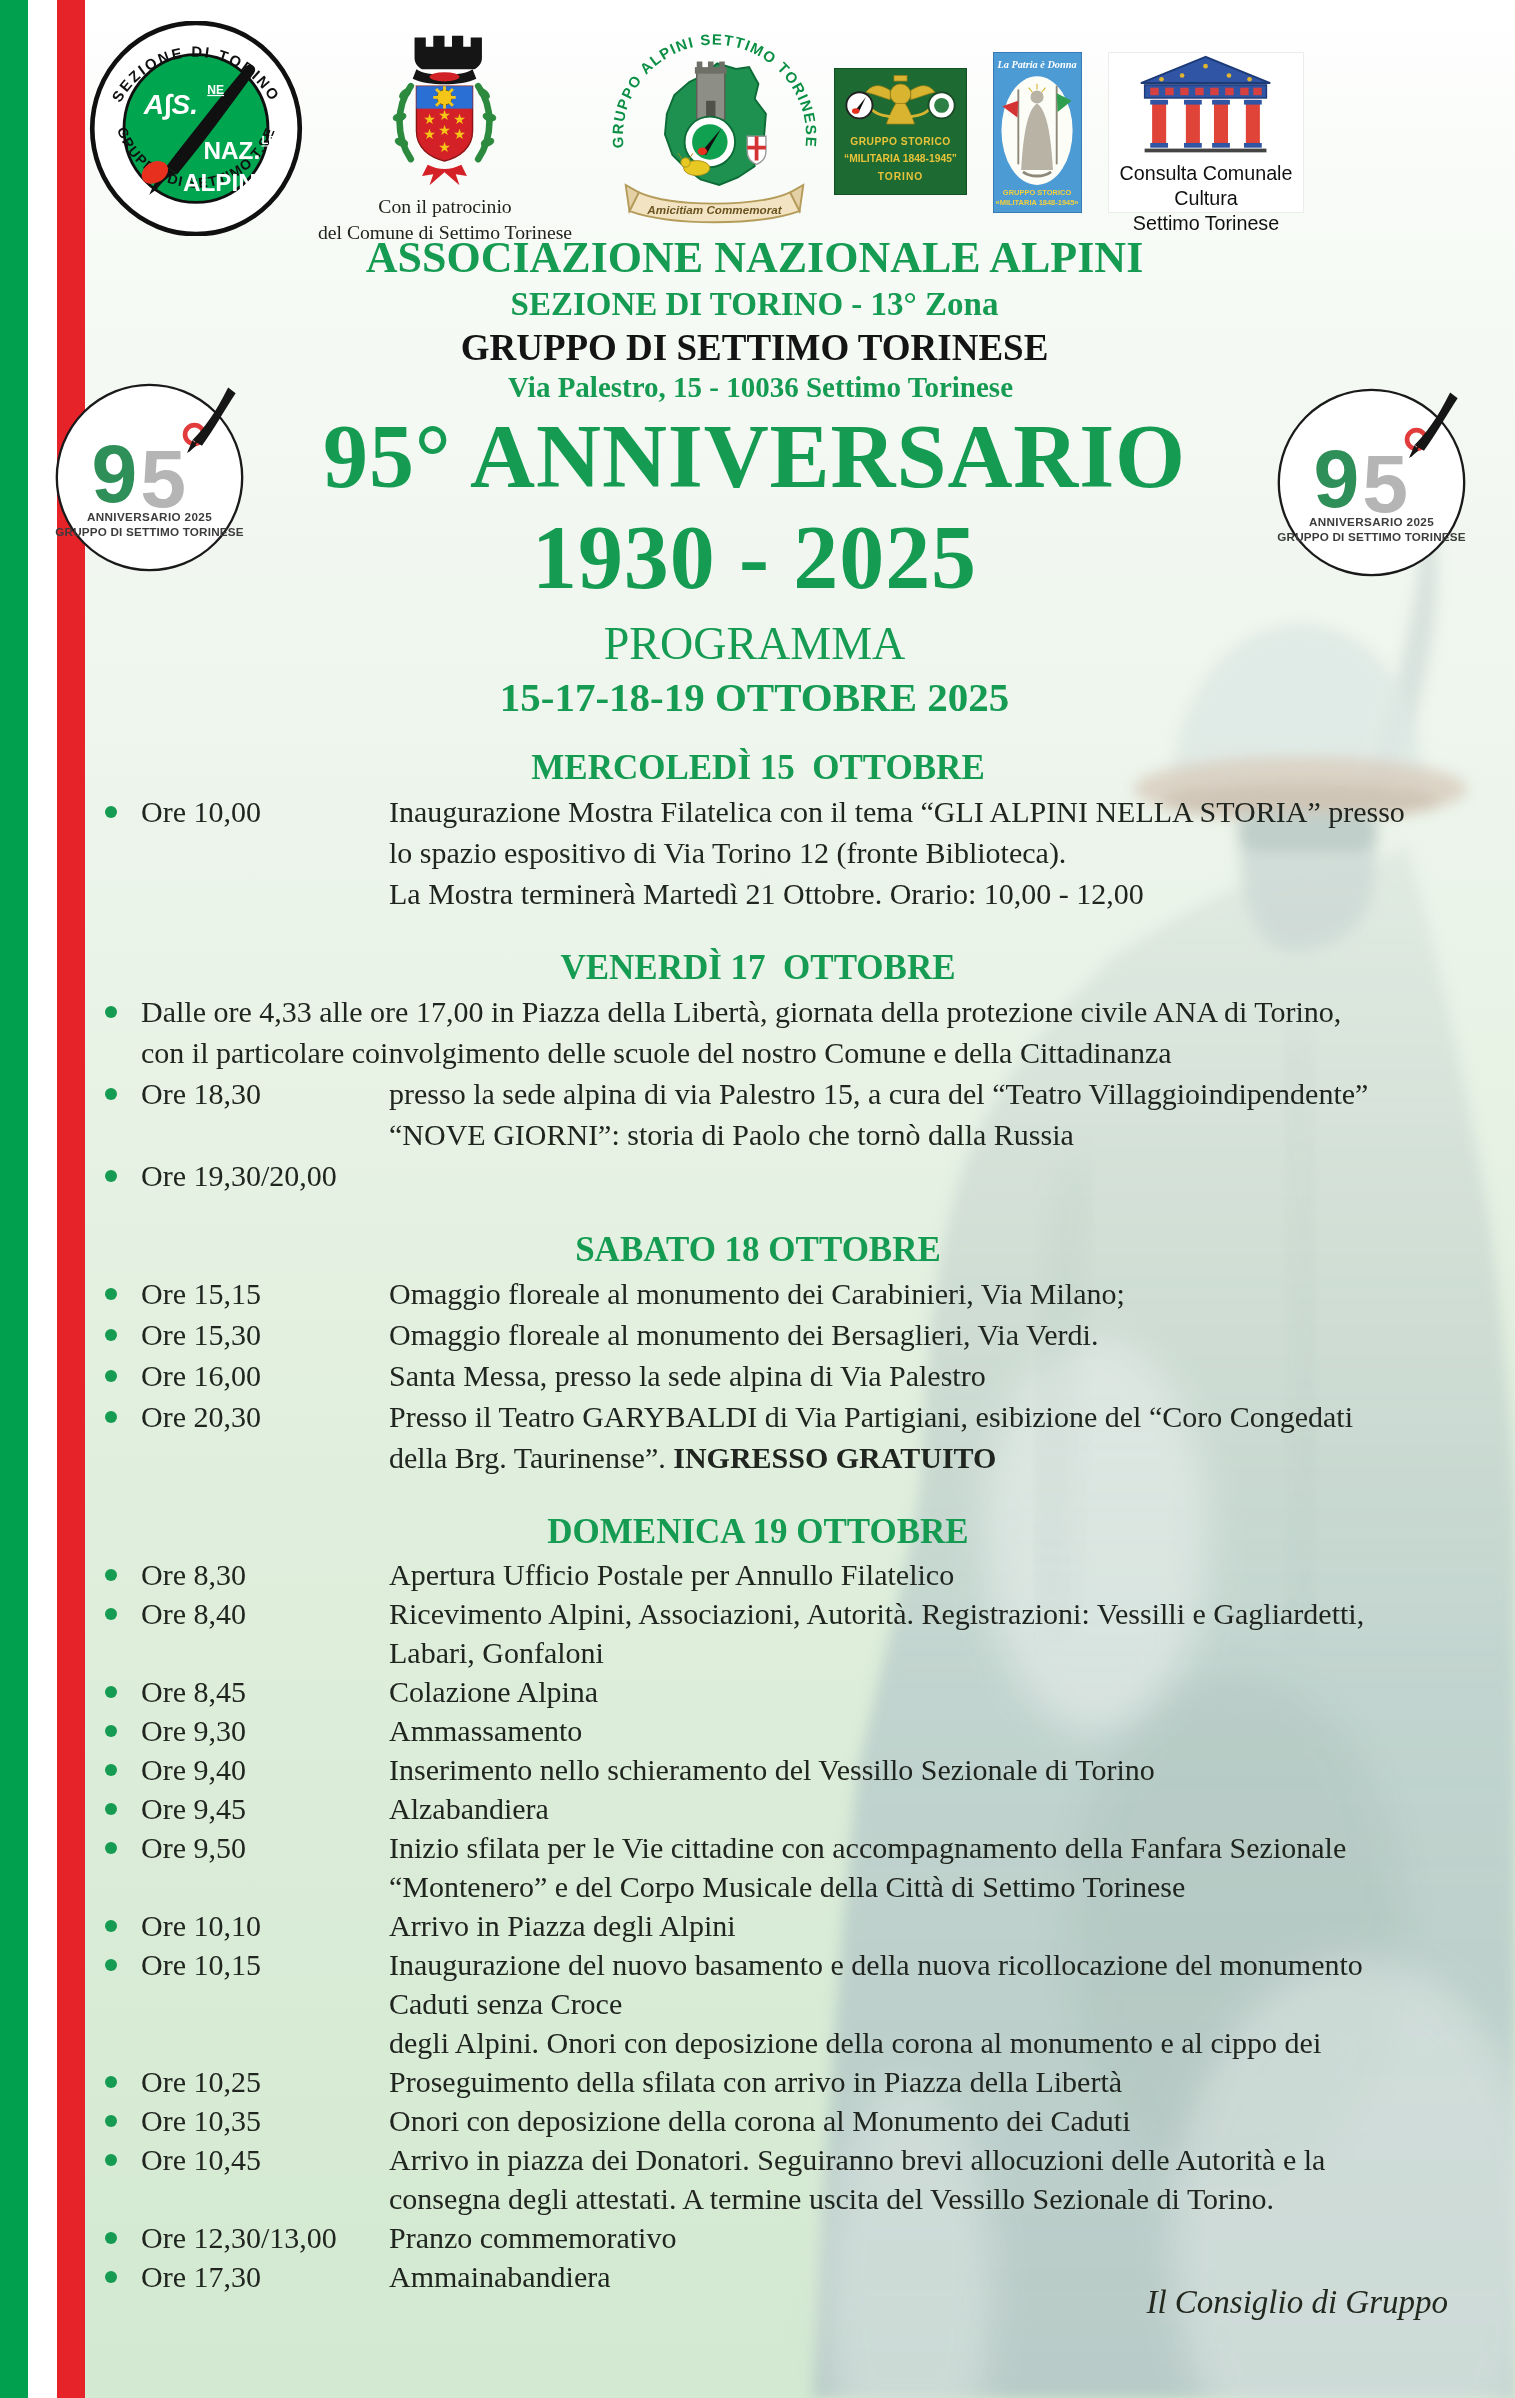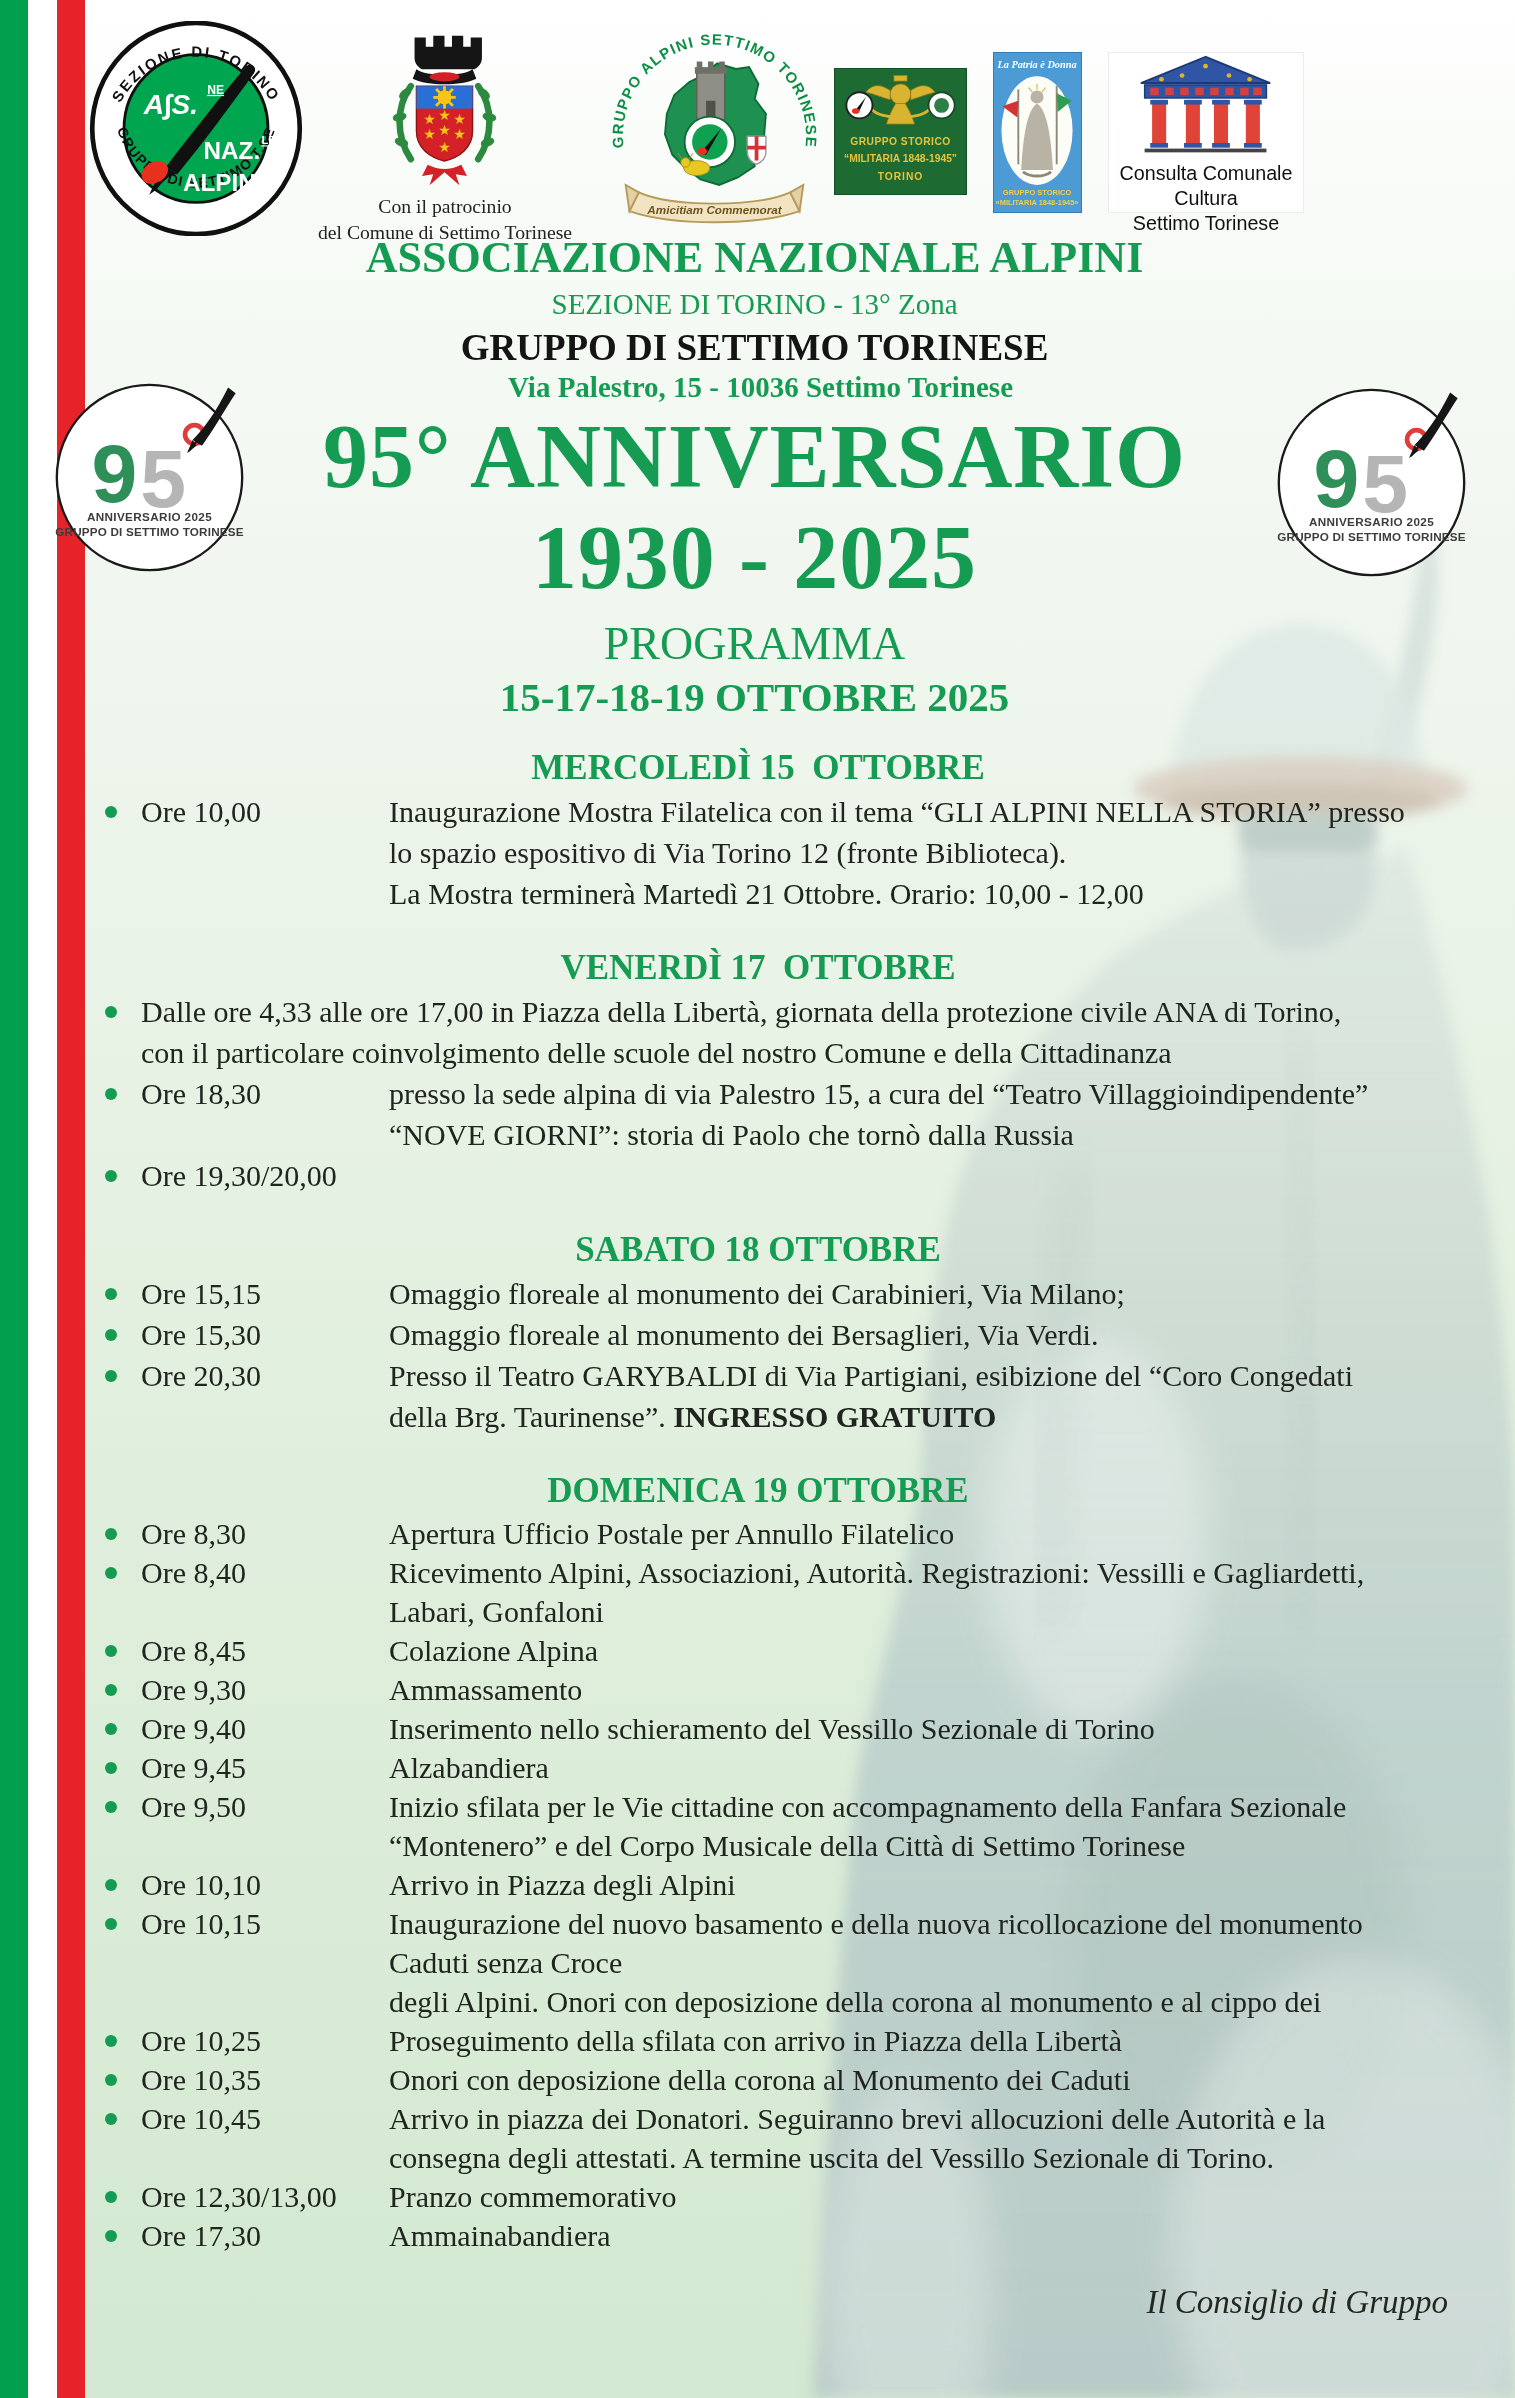--- a/index.html
+++ b/index.html
@@ -24,21 +24,21 @@
     border:0.9px solid #ececec;z-index:3;}
   .consulta-text{position:absolute;left:0;right:0;top:108px;text-align:center;
     font-family:"Liberation Sans","DejaVu Sans",sans-serif;font-size:19.7px;line-height:25px;color:#101010;font-weight:500;}
   
   .badge{position:absolute;width:191px;height:191px;z-index:4;}
   .badge.left{left:54px;top:382px;}
   .badge.right{left:1276px;top:387px;}
   
   .titles{position:absolute;left:85px;right:92px;top:232px;text-align:center;z-index:2;}
   .t-org{font-size:44px;line-height:51px;font-weight:bold;color:var(--green);}
-  .t-sez{font-size:29px;line-height:43px;font-weight:normal;color:var(--green);}
+  .t-sez{font-size:33px;line-height:43px;font-weight:bold;color:var(--green);}
   .t-grp{font-size:37px;line-height:43px;font-weight:bold;color:#141414;}
   .t-addr{font-size:29px;line-height:37px;font-weight:bold;color:var(--green);padding-left:12px;}
   .t-big{font-size:90px;line-height:101px;font-weight:bold;color:var(--green);letter-spacing:0.9px;}
   .t-prog{font-size:46px;line-height:56px;font-weight:normal;color:var(--green);margin-top:7.5px;}
   .t-dates{font-size:41px;line-height:51px;font-weight:bold;color:var(--green);}
   
   .prog{position:absolute;left:0;right:0;top:745px;z-index:2;color:var(--text);font-size:30px;}
   .dayhead{text-align:center;font-weight:bold;font-size:35px;line-height:46px;color:var(--green);
     white-space:pre;}
   .psec + .psec{margin-top:31px;}
@@ -368,20 +368,27 @@
         </div>
         <div class="row">
           <span class="bullet"></span>
           <div class="time">Ore 15,30</div>
           <div class="desc">
             <div class="line"><span>Omaggio floreale al monumento dei Bersaglieri, Via Verdi.</span></div>
           </div>
         </div>
         <div class="row">
           <span class="bullet"></span>
+          <div class="time">Ore 16,00</div>
+          <div class="desc">
+            <div class="line"><span>Santa Messa, presso la sede alpina di Via Palestro</span></div>
+          </div>
+        </div>
+        <div class="row">
+          <span class="bullet"></span>
           <div class="time">Ore 20,30</div>
           <div class="desc">
             <div class="line"><span>Presso il Teatro GARYBALDI di Via Partigiani, esibizione del “Coro Congedati</span></div>
             <div class="line"><span>della Brg. Taurinense”. </span><span class="bold">INGRESSO GRATUITO</span></div>
           </div>
         </div>
       </div>
       <div class="psec compact">
         <div class="dayhead">DOMENICA 19 OTTOBRE</div>
         <div class="row">

